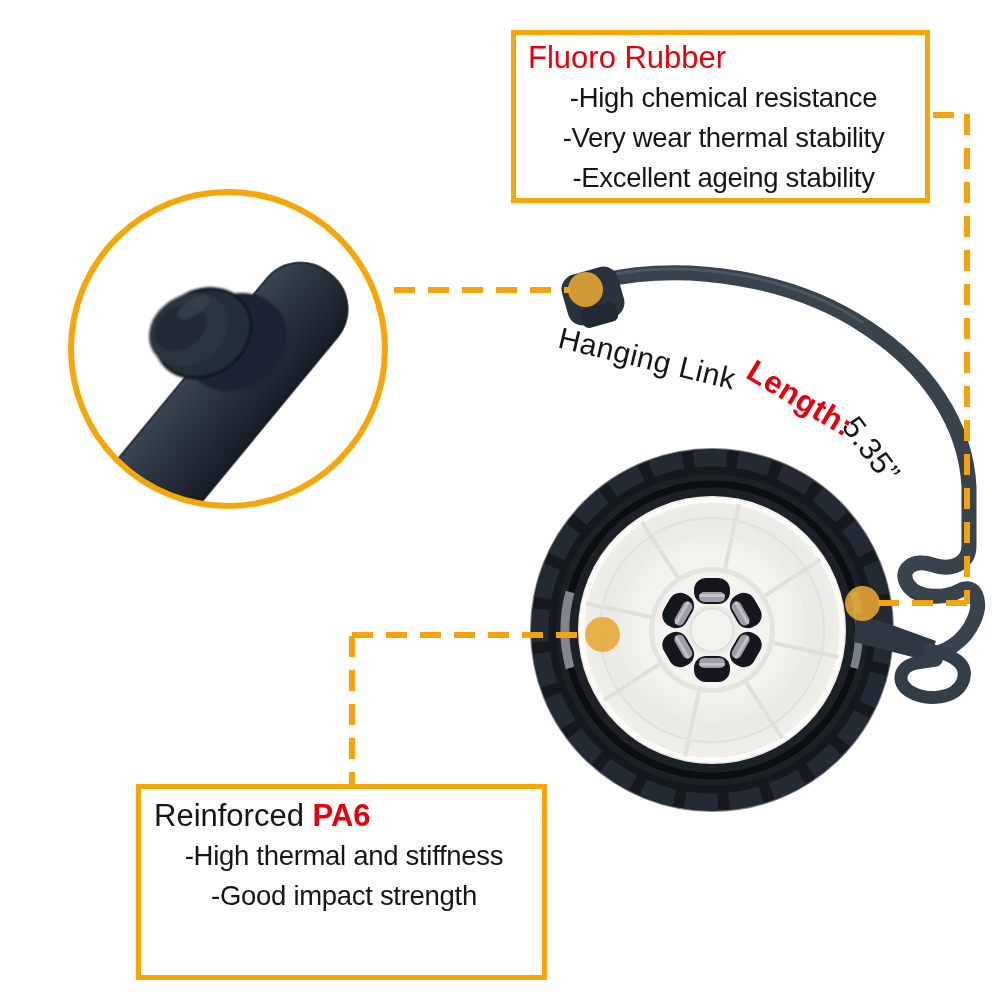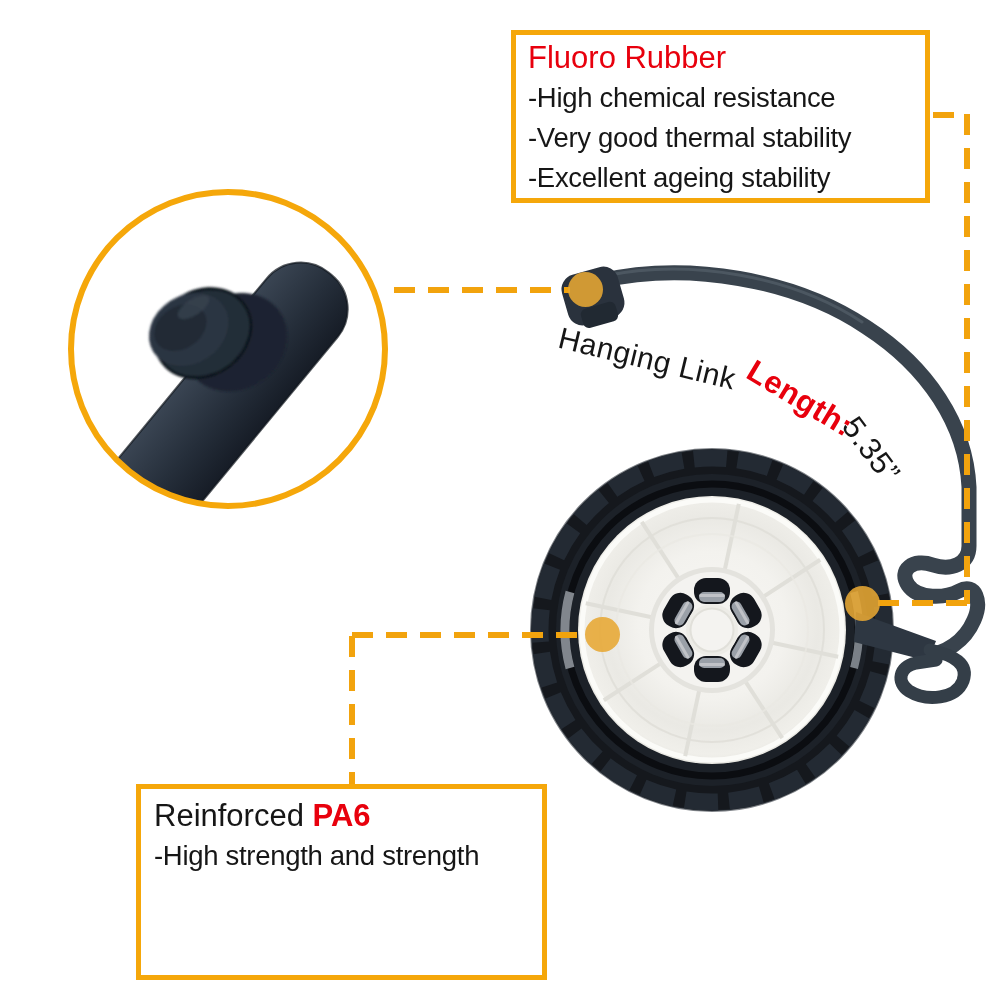--- a/index.html
+++ b/index.html
@@ -29,21 +29,21 @@
   #dot-right{left:845px;top:586px;}
   #dot-left{left:585px;top:617px;}
 
   
   .callout{position:absolute;box-sizing:border-box;border:5px solid var(--accent);background:#fff;}
   #fluoro-box{left:511px;top:30px;width:419px;height:173px;padding:3px 6px 18px 12px;}
   #pa6-box{left:136px;top:784px;width:411px;height:196px;padding:7px 8px 0 13px;}
   .c-title{font-size:31px;line-height:40px;color:var(--red);white-space:nowrap;}
   .c-title.dark{color:#161616;}
   .c-title .em{color:var(--red);font-weight:700;}
-  .c-line{font-size:27.5px;line-height:40px;color:#161616;white-space:nowrap;letter-spacing:-0.3px;}
+  .c-line{font-size:27.5px;line-height:40px;color:#161616;white-space:nowrap;letter-spacing:-0.3px;text-align:center;}
 
   
   .hl{position:absolute;font-size:30px;color:#161616;white-space:nowrap;transform-origin:left top;letter-spacing:.5px;}
   #hl-prefix{left:563px;top:321px;transform:rotate(13.5deg);}
   #hl-emph{left:759px;top:353px;transform:rotate(31deg);color:var(--red);font-weight:700;font-size:31px;}
   #hl-value{left:863px;top:410px;transform:rotate(53deg);font-size:31px;}
 </style>
 </head>
 <body>
 
@@ -176,26 +176,27 @@
   <div class="dash dash-v" id="dash-pa6-v"></div>
   <div class="dash dash-h" id="dash-pa6-h"></div>
 
   <div class="dot" id="dot-tether"></div>
   <div class="dot" id="dot-right"></div>
   <div class="dot" id="dot-left"></div>
 
   <div class="callout" id="fluoro-box">
     <div class="c-title">Fluoro Rubber</div>
     <div class="c-line">-High chemical resistance</div>
-    <div class="c-line">-Very good thermal stability</div>
+    <div class="c-line">-Very wear thermal stability</div>
     <div class="c-line">-Excellent ageing stability</div>
   </div>
 
   <div class="callout" id="pa6-box">
     <div class="c-title dark"><span>Reinforced </span><span class="em">PA6</span></div>
-    <div class="c-line">-High strength and strength</div>
+    <div class="c-line">-High thermal and stiffness</div>
+    <div class="c-line">-Good impact strength</div>
   </div>
 
   <div class="hl" id="hl-prefix">Hanging Link </div>
   <div class="hl" id="hl-emph">Length:</div>
   <div class="hl" id="hl-value"> 5.35”</div>
 
 </div>
 
 </body></html>

